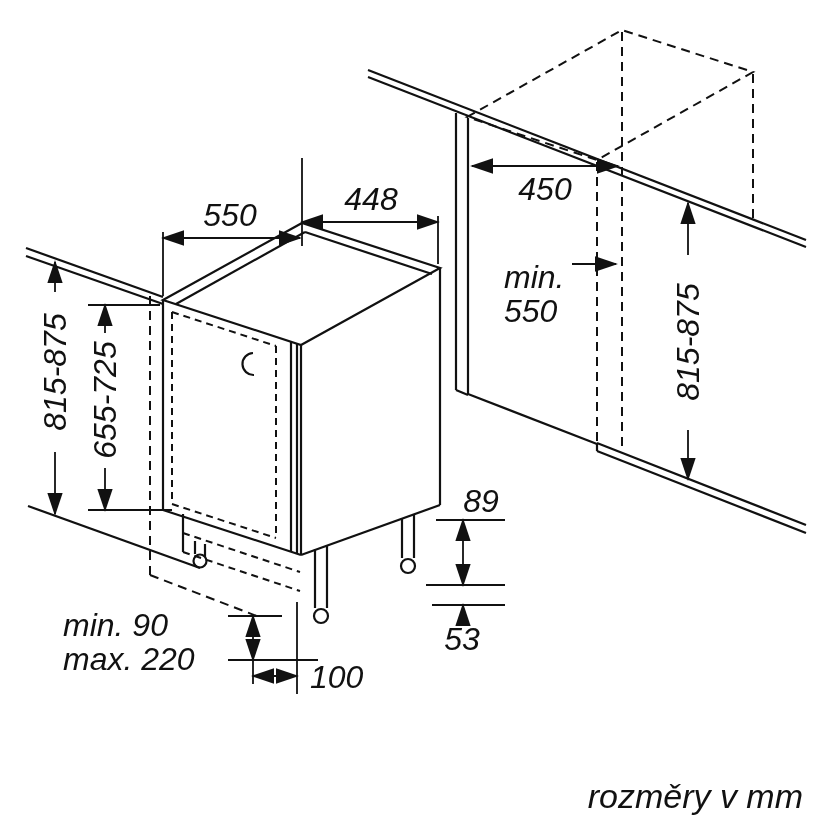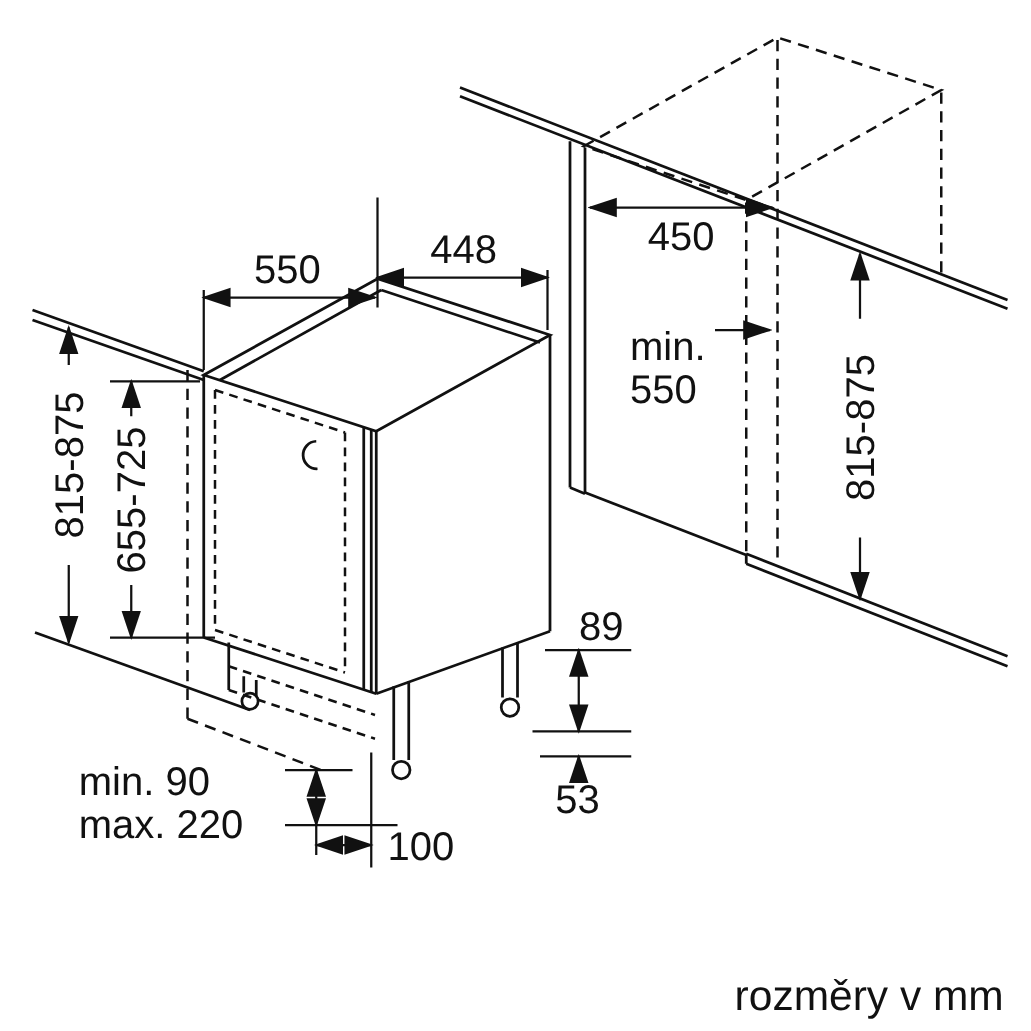--- a/index.html
+++ b/index.html
@@ -3,20 +3,21 @@
 <meta charset="utf-8">
 <style>
   html, body { margin: 0; padding: 0; background: #ffffff; }
   .page {
     position: relative;
     width: 825px;
     height: 825px;
     background: #ffffff;
     font-family: "Liberation Sans", sans-serif;
     overflow: hidden;
+    font-style: italic;
   }
   svg { display: block; }
   .obj   { stroke: #111111; stroke-width: 2.2; fill: none; }
   .objd  { stroke: #111111; stroke-width: 2;   fill: none; stroke-dasharray: 9 6; }
   .objd2 { stroke: #111111; stroke-width: 2;   fill: none; stroke-dasharray: 7 5; }
   .dim   { stroke: #111111; stroke-width: 1.8; fill: none; }
   .lbl   { font-family: "Liberation Sans", sans-serif; font-size: 32px; fill: #111111; }
   .lbl-footer { font-family: "Liberation Sans", sans-serif; font-size: 34px; fill: #111111; }
   #ah path { fill: #111111; stroke: none; }
 </style>

